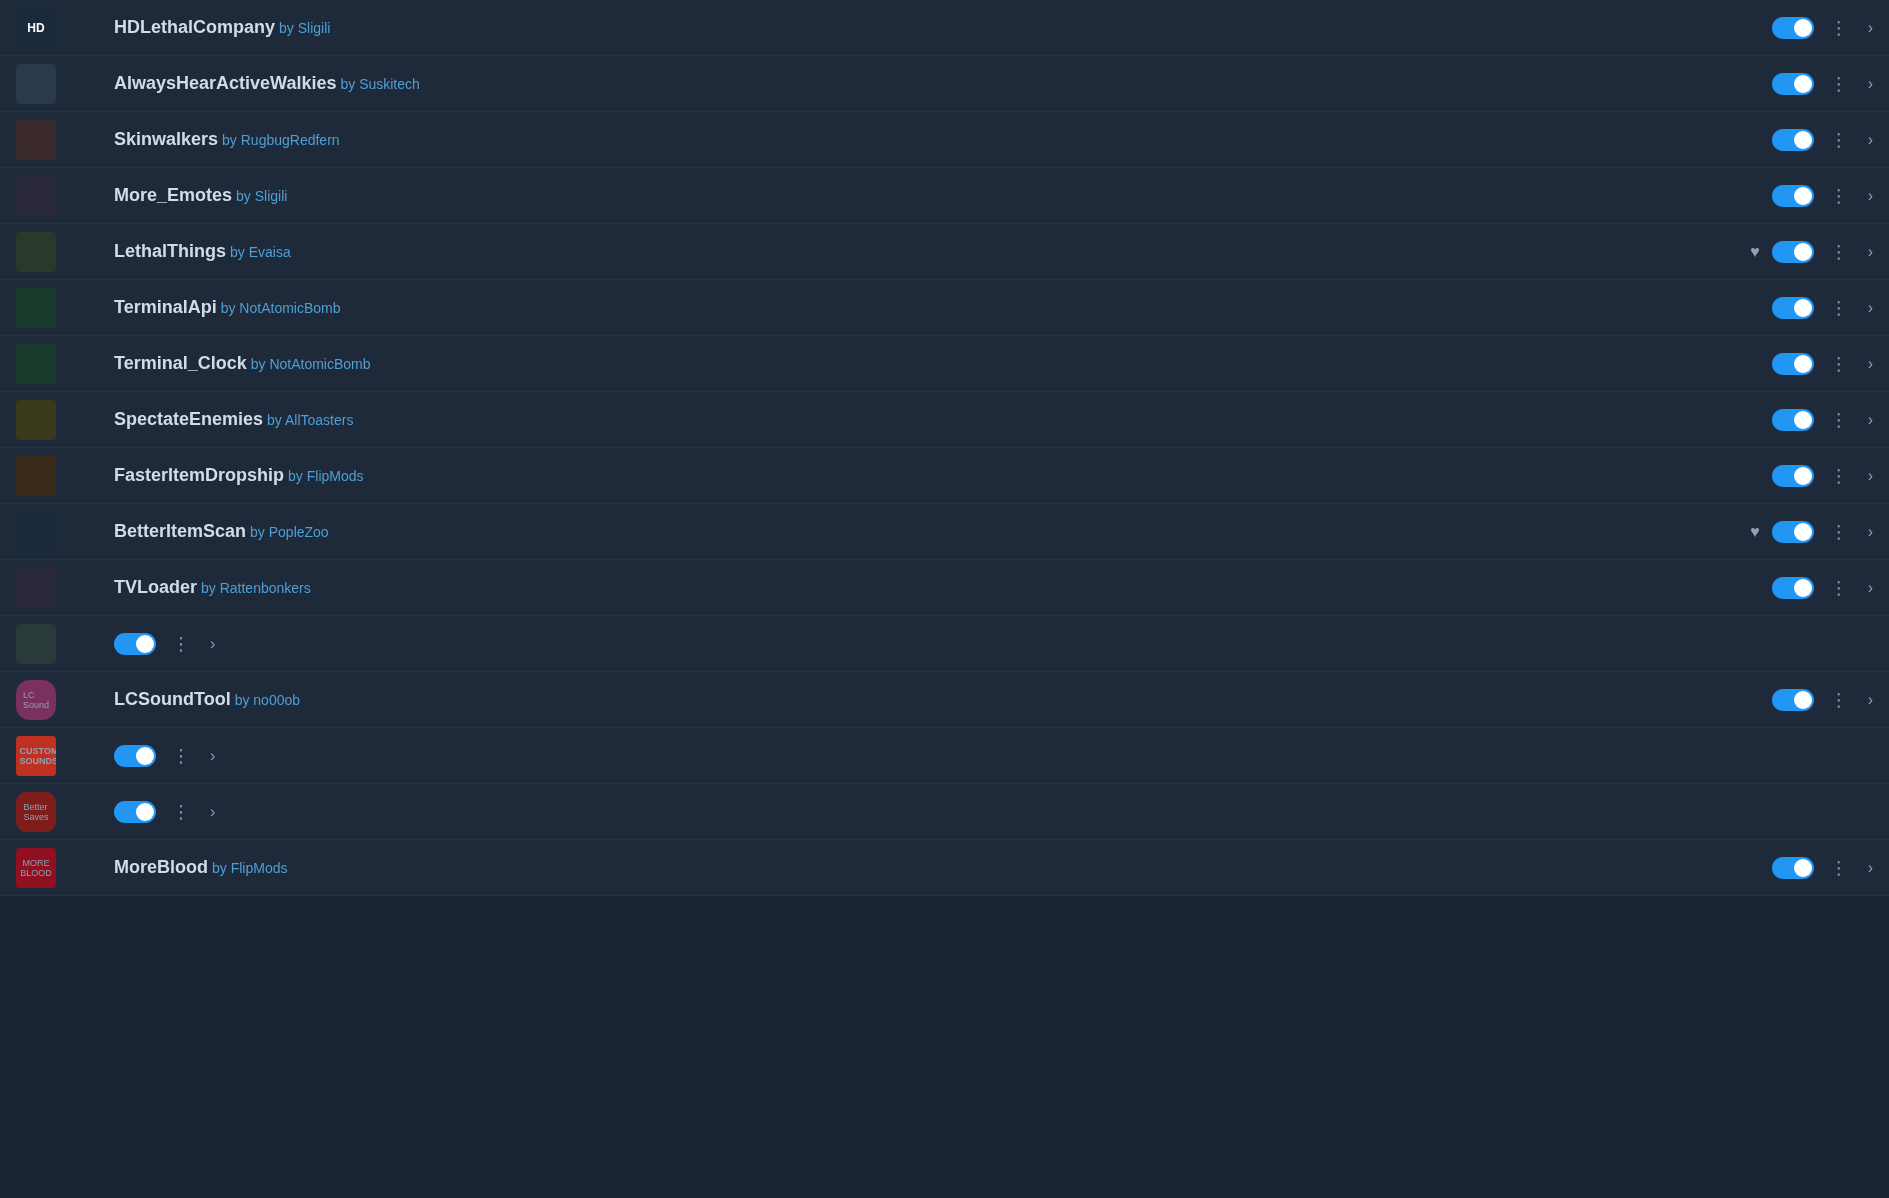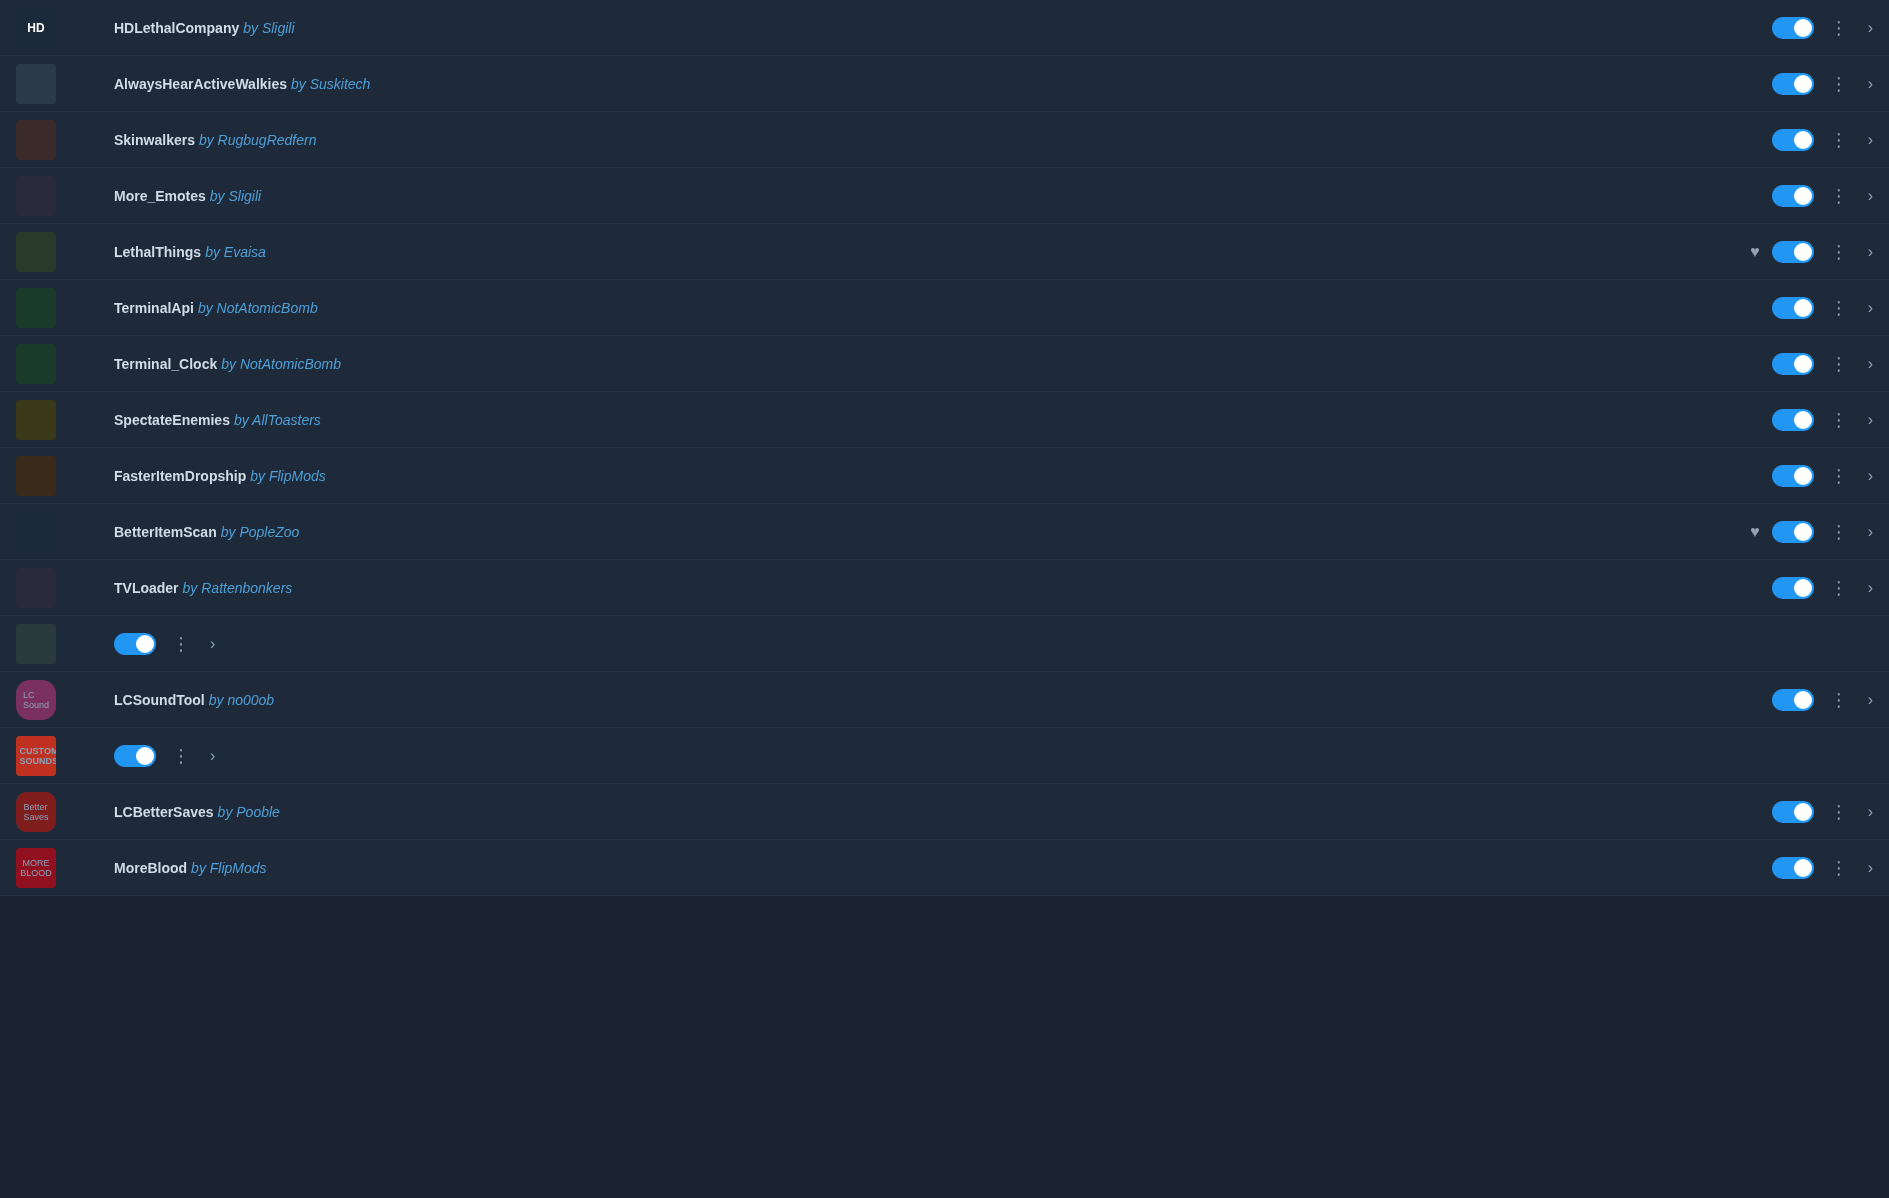--- a/index.html
+++ b/index.html
@@ -39,28 +39,27 @@
     }
     .mod-name-area {
       flex: 1;
       display: flex;
       align-items: center;
       gap: 0;
     }
     .mod-name {
       font-weight: 700;
       color: #d0dce8;
-      font-size: 14px;
+      font-size: 18px;
     }
     .mod-author {
       font-weight: 400;
       color: #4d9fd6;
       font-size: 14px;
       margin-left: 4px;
-      font-style: italic;
     }
     .mod-controls {
       display: flex;
       align-items: center;
       gap: 12px;
     }
     .heart-icon {
       color: #c8d6e8;
       font-size: 16px;
       opacity: 0.7;
@@ -280,24 +279,20 @@
 SOUNDS</div>
       <div class="mod-controls">
         <div class="toggle"></div>
         <span class="dots-icon">⋮</span>
         <span class="chevron-icon">›</span>
       </div>
     </div>
     <div class="mod-row">
       <div class="mod-icon icon-lcbetter" style="white-space: pre-line;">Better
 Saves</div>
-      <div class="mod-name-area">
-        <span class="mod-name">LCBetterSaves</span>
-        <span class="mod-author"> by Pooble</span>
-      </div>
       <div class="mod-controls">
         <div class="toggle"></div>
         <span class="dots-icon">⋮</span>
         <span class="chevron-icon">›</span>
       </div>
     </div>
     <div class="mod-row">
       <div class="mod-icon icon-moreblood" style="white-space: pre-line; text-align: center;">MORE
 BLOOD</div>
       <div class="mod-name-area">

